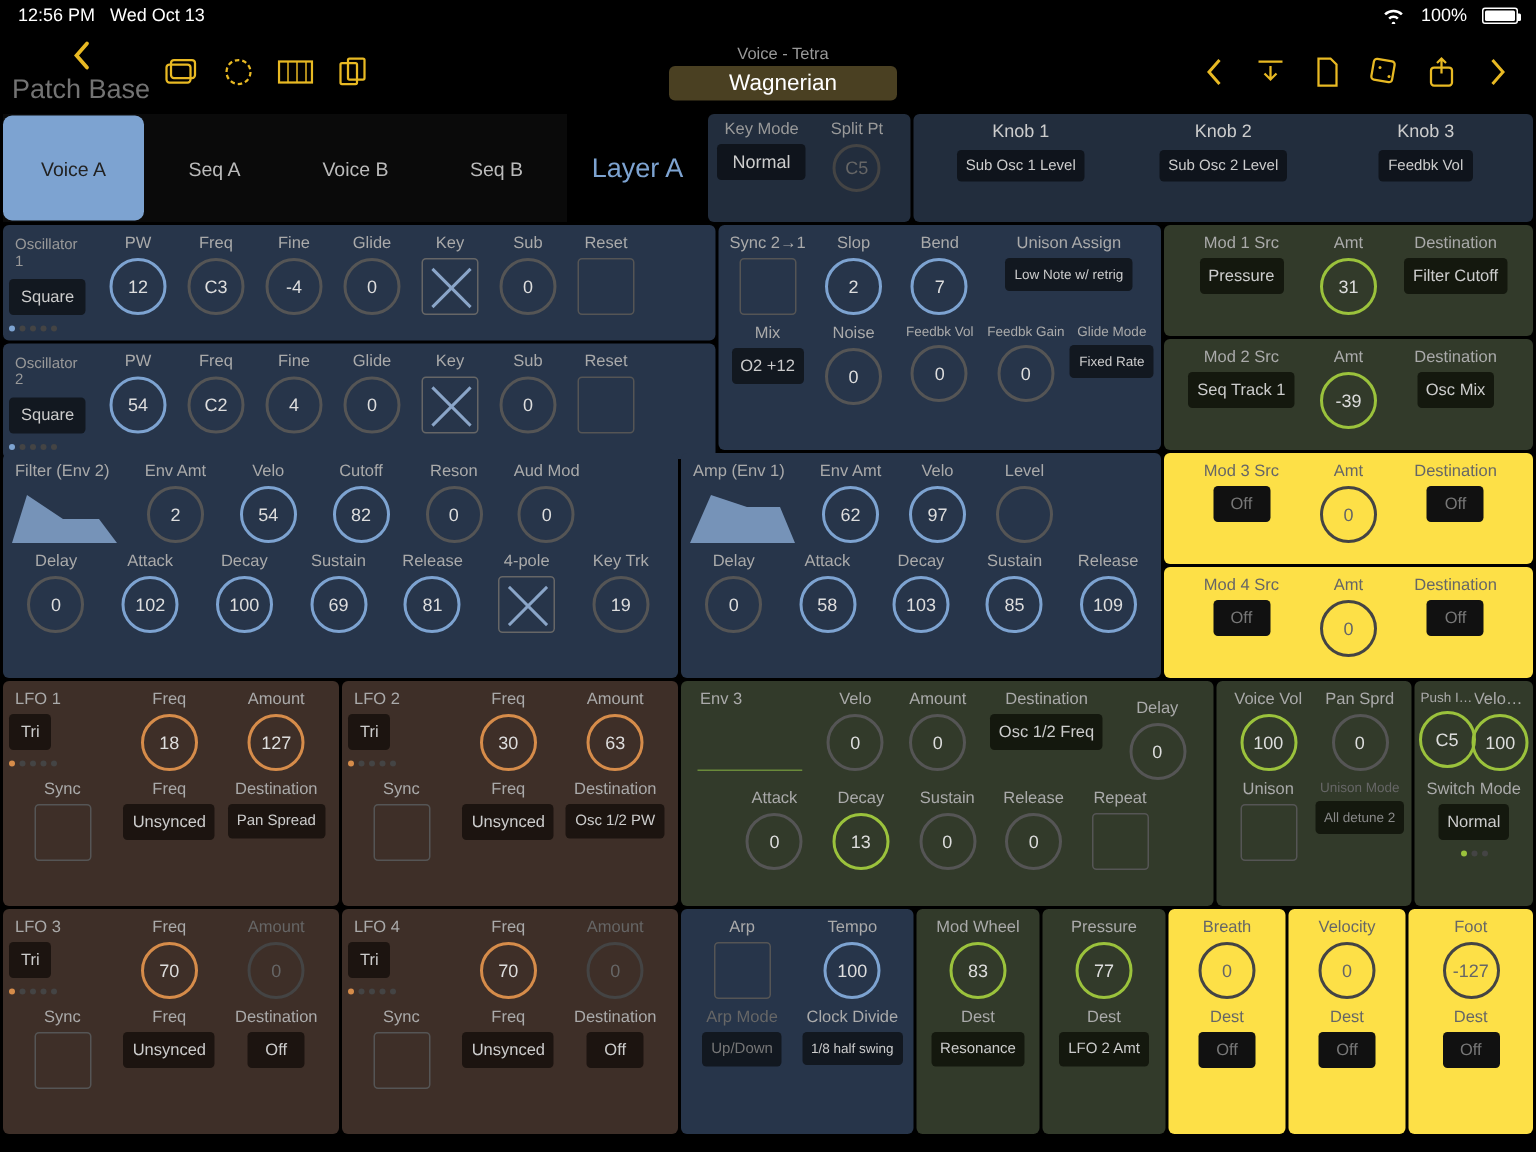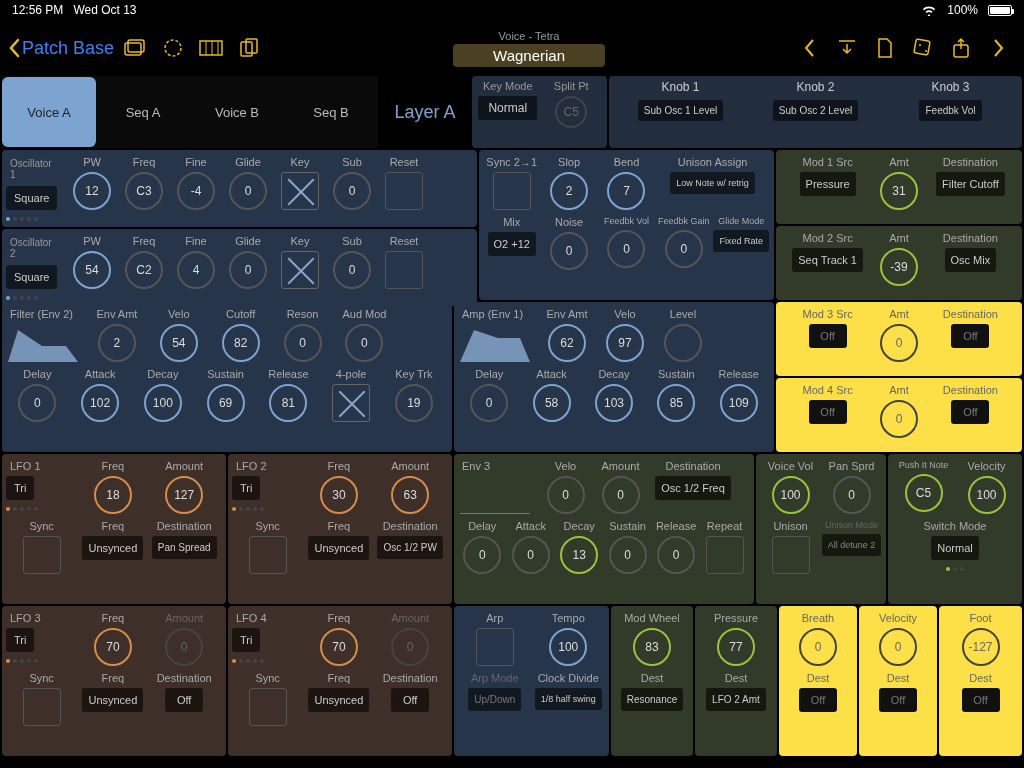--- a/index.html
+++ b/index.html
@@ -1,20 +1,20 @@
 <!DOCTYPE html>
 <html><head>
 <meta charset="utf-8">
 <style>
 * { margin:0; padding:0; box-sizing:border-box; font-family:-apple-system,Helvetica,Arial,sans-serif; }
 body { background:#000; color:#aaa; width:1024px; height:768px; overflow:hidden; font-size:11px; }
 .status-bar { height:20px; display:flex; justify-content:space-between; align-items:center; padding:0 12px; color:#fff; font-size:12px; font-weight:500; }
 .status-left,.status-right { display:flex; gap:10px; align-items:center; }
 .toolbar { height:56px; display:flex; align-items:center; padding:0 8px; gap:4px; }
-.back-btn { display:flex; align-items:center; color:#3b82f6; font-size:18px; gap:2px; }
+.back-btn { display:flex; align-items:center; color:#737373; font-size:18px; gap:2px;flex-direction:column; }
 .tb-icon { width:34px; height:34px; display:flex; align-items:center; justify-content:center; color:#e8b923; }
 .tb-spacer { flex:1; }
 .patch-header { display:flex; flex-direction:column; align-items:center; gap:2px; min-width:180px; }
 .patch-subtitle { color:#999; font-size:11px; }
 .patch-title { background:#4a4022; color:#fff; padding:3px 40px; border-radius:4px; font-size:15px; }
 .main { display:flex; flex-direction:column; height:692px; }
 .toprow { height:72px; display:flex; gap:2px; padding:0 2px; }
 .tabs { display:flex; background:#0a0a0a; align-items:center; }
 .tab { width:94px; height:70px; display:flex; align-items:center; justify-content:center; font-size:13px; color:#bbb; border-radius:6px; }
 .tab.active { background:#7da3d1; color:#222; }
@@ -538,21 +538,21 @@
           </div>
     <div class="pcol" style="width:33%;margin-top:6px;">
             <div class="pcol-label">Freq</div>
             <div class="valbox">Unsynced</div>
           </div>
     <div class="pcol" style="width:33%;margin-top:6px;">
             <div class="pcol-label">Destination</div>
             <div class="valbox" style="font-size:10px;">Osc 1/2 PW</div>
           </div>
   </div>
-  <div class="panel p-olive" style="width:300px;">
+  <div class="panel p-olive" style="width:355px;justify-content:center;">
     <div class="pcol" style="width:80px;align-items:flex-start;">
             <div class="pcol-label" style="text-align:left;padding-left:4px;">Env 3</div>
             <svg class="env-graph">
               <line x1="2" y1="38" x2="72" y2="38" stroke="#6a8a3a" stroke-width="2"></line>
             </svg>
           </div>
     <div class="pcol" style="width:55px;">
             <div class="pcol-label">Velo</div>
             <div class="dial">0</div>
           </div>

